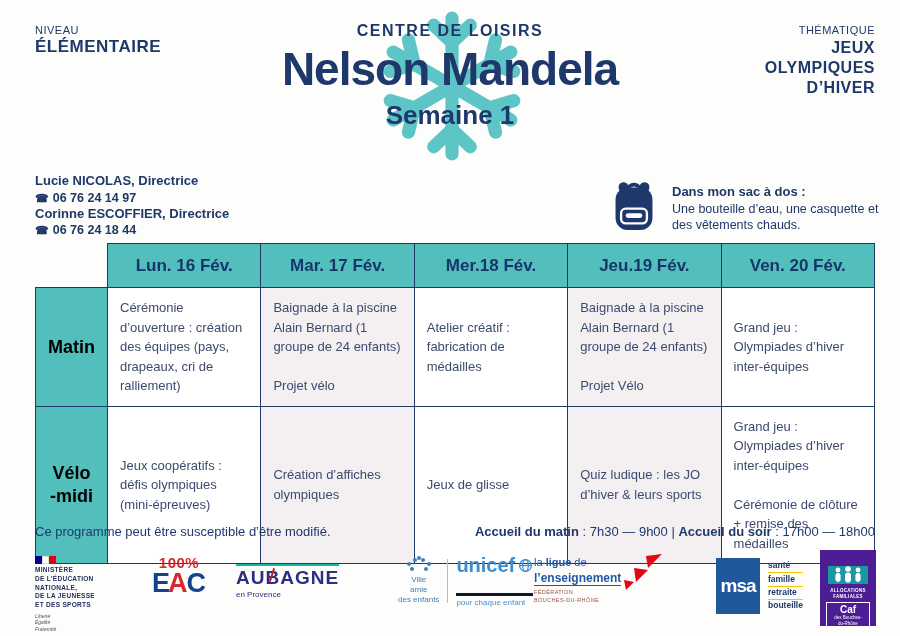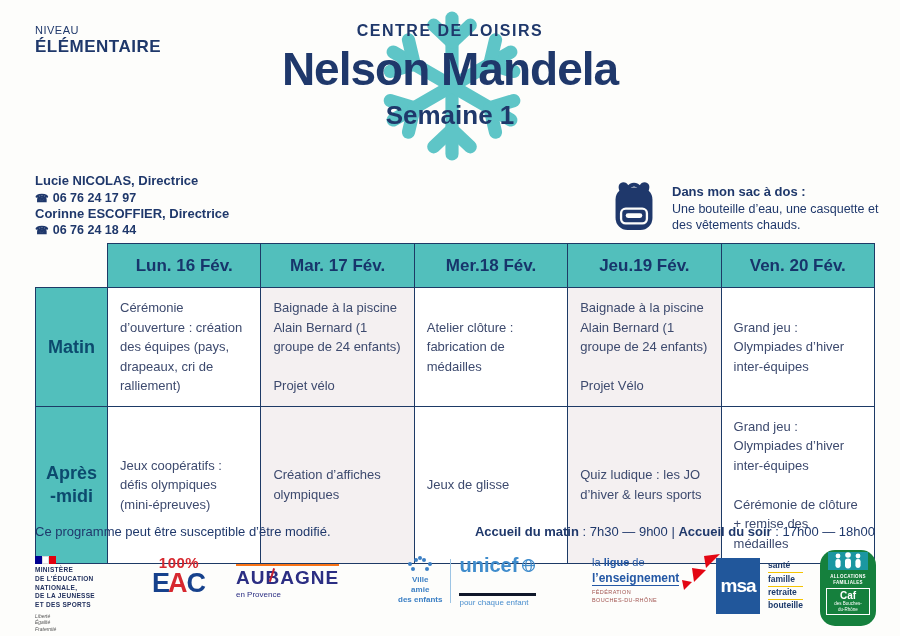--- a/index.html
+++ b/index.html
@@ -31,21 +31,21 @@
   
   .sac { position:absolute; left:610px; top:178px; display:flex; gap:14px; width:278px; }
   .sac .txt { font-size:12.5px; line-height:1.3; padding-top:6px; }
   .sac .t1 { font-weight:800; font-size:13px; }
 
   
   table.sched { position:absolute; left:35px; top:243px; width:840px; border-collapse:collapse; table-layout:fixed; }
   .sched th, .sched td { border:1px solid #1d3a66; }
   .sched .corner { border:none; background:transparent; }
   .sched th.day { background:#52bfbc; color:#17356b; font-size:17px; font-weight:800; height:44px; text-align:center; }
-  .sched th.rowlab { background:#52bfbc; color:#0c4a6e; font-size:18px; font-weight:800; text-align:center; vertical-align:middle; white-space:pre-line; line-height:1.25; }
+  .sched th.rowlab { background:#52bfbc; color:#000000; font-size:18px; font-weight:800; text-align:center; vertical-align:middle; white-space:pre-line; line-height:1.25; }
   .sched td.cell { background:#ffffff; color:#3d4a6e; font-size:13px; line-height:1.5; padding:10px 12px; vertical-align:middle; white-space:pre-line; }
   .sched td.alt { background:#f4f0f1; }
   .row-matin { height:111px; }
   .row-pm { height:110px; }
 
   
   .note { position:absolute; left:35px; top:524px; font-size:13px; }
   .hours { position:absolute; right:25px; top:524px; font-size:13px; }
   .b { font-weight:800; }
   .pre { white-space:pre-line; }
@@ -59,44 +59,44 @@
   .ministry .flag i { display:block; width:7px; height:8px; }
   .ministry .lines { font-size:6.5px; font-weight:800; letter-spacing:.3px; line-height:1.35; color:#22315e; }
   .ministry .motto { font-size:5px; font-style:italic; color:#555; margin-top:3px; line-height:1.3; }
 
   .eac { left:152px; top:6px; text-align:center; }
   .eac .pct { color:#d7282f; font-weight:800; font-size:15px; letter-spacing:.5px; }
   .eac .letters { font-size:27px; font-weight:800; line-height:.9; }
   .eac .le { color:#16418c; } .eac .la { color:#d7282f; margin-left:-2px; } .eac .lc { color:#16418c; margin-left:-1px; }
 
   .aubagne { left:236px; top:16px; width:130px; }
-  .aubagne .word { font-size:19px; font-weight:800; color:#2b2e83; letter-spacing:1px; border-top:2px solid #f97316; display:inline-block; padding-top:1px; position:relative; }
+  .aubagne .word { font-size:19px; font-weight:800; color:#2b2e83; letter-spacing:1px; border-top:2px solid #14b8a6; display:inline-block; padding-top:1px; position:relative; }
   .aubagne .word::after { content:""; position:absolute; left:34%; top:2px; width:2px; height:14px; background:#c21f2f; transform:rotate(18deg); }
   .aubagne .sub { font-size:8px; color:#2b2e83; margin-top:1px; }
 
   .unicef { left:398px; top:6px; display:flex; align-items:center; gap:8px; }
-  .unicef .ville { text-align:center; color:#3b7fc4; font-weight:700; font-size:8px; line-height:1.25; }
+  .unicef .ville { text-align:center; color:#3b7fc4; font-weight:400; font-size:8px; line-height:1.25; }
   .unicef .divider { width:1px; height:44px; background:#9cc4e4; }
   .unicef .right { color:#3f8ccc; }
   .unicef .uname { font-size:20px; font-weight:800; display:flex; align-items:center; gap:3px; }
   .unicef .utag { font-size:8px; border-top:3px solid #0f172a; padding-top:2px; margin-top:16px; color:#4b8fce; }
 
-  .ligue { left:592px; top:8px; width:130px; color:#2458a5; position:absolute; }
+  .ligue { left:534px; top:8px; width:130px; color:#2458a5; position:absolute; }
   .ligue .l1 { font-size:11px; } .ligue .l1 .b { font-weight:800; }
   .ligue .l2 { font-size:12px; font-weight:800; border-bottom:1.5px solid #2458a5; display:inline-block; padding-bottom:0; }
   .ligue .sub { font-size:5.5px; letter-spacing:.4px; color:#a0524e; margin-top:3px; line-height:1.4; }
   .ligue svg { position:absolute; right:0; top:-4px; }
 
   .msa { left:716px; top:10px; display:flex; gap:8px; align-items:center; }
   .msa .sq { width:44px; height:56px; background:#21579b; color:#fff; display:flex; align-items:center; justify-content:center; font-size:19px; font-weight:800; letter-spacing:-1px; }
   .msa .svc { font-size:8.5px; font-weight:700; color:#1d3a6b; line-height:1.1; }
   .msa .svc div { padding:1.5px 0; }
   .msa .svc div + div { border-top:1.5px solid #f5c400; }
 
-  .caf { left:820px; top:2px; width:56px; height:76px; background:#15803d; color:#fff; text-align:center; padding:2px 2px;border-radius:15px; }
+  .caf { left:820px; top:2px; width:56px; height:76px; background:#4c1d95; color:#fff; text-align:center; padding:16px 2px; }
   .caf .pict { background:#1b97a1; }
   .caf .alloc { font-size:4.5px; font-weight:800; letter-spacing:.3px; line-height:1.3; white-space:pre-line; }
   .caf .cbox { border:1px solid #fff; margin:2px 4px 0; padding:1px 0 2px; }
   .caf .cname { font-size:10px; font-weight:800; }
   .caf .csub { font-size:4.5px; white-space:pre-line; line-height:1.3; }
 </style>
 </head>
 <body>
 
 <div class="page">
@@ -123,24 +123,30 @@
     <div class="kicker">NIVEAU</div>
     <div class="big">ÉLÉMENTAIRE</div>
   </div>
 
   <div class="center-head">
     <div class="kicker">CENTRE DE LOISIRS</div>
     <div class="title">Nelson Mandela</div>
     <div class="subtitle">Semaine 1</div>
   </div>
 
+  <div class="theme">
+    <div class="kicker">THÉMATIQUE</div>
+    <div class="big">JEUX
+OLYMPIQUES
+D’HIVER</div>
+  </div>
 
   <div class="contacts">
     <div class="cname">Lucie NICOLAS, Directrice</div>
-    <div class="cphone"><span class="phone-ico">☎</span><span>06 76 24 17 97</span></div>
+    <div class="cphone"><span class="phone-ico">☎</span><span>06 76 24 14 97</span></div>
     <div class="cname">Corinne ESCOFFIER, Directrice</div>
     <div class="cphone"><span class="phone-ico">☎</span><span>06 76 24 18 44</span></div>
   </div>
 
   <div class="sac">
     <svg width="48" height="54" viewBox="0 0 52 58">
       <path d="M11,15 C5,4 17,1 20,8 L22,14 Z" fill="#1f386b"></path>
       <path d="M41,15 C47,4 35,1 32,8 L30,14 Z" fill="#1f386b"></path>
       <path d="M19,11 q7,-8 14,0" stroke="#1f386b" stroke-width="4" fill="none"></path>
       <rect x="6" y="10" width="40" height="46" rx="13" fill="#1f386b"></rect>
@@ -171,28 +177,28 @@
       <th class="day">Mer.18 Fév.</th>
       <th class="day">Jeu.19 Fév.</th>
       <th class="day">Ven. 20 Fév.</th>
     </tr>
     <tr class="row-matin">
       <th class="rowlab">Matin</th>
       <td class="cell">Cérémonie d’ouverture : création des équipes (pays, drapeaux, cri de ralliement)</td>
       <td class="cell alt">Baignade à la piscine Alain Bernard (1 groupe de 24 enfants)
 
 Projet vélo</td>
-      <td class="cell">Atelier clôture : fabrication de médailles</td>
+      <td class="cell">Atelier créatif : fabrication de médailles</td>
       <td class="cell alt">Baignade à la piscine Alain Bernard (1 groupe de 24 enfants)
 
 Projet Vélo</td>
       <td class="cell">Grand jeu : Olympiades d’hiver inter-équipes</td>
     </tr>
     <tr class="row-pm">
-      <th class="rowlab">Après
+      <th class="rowlab">Vélo
 -midi</th>
       <td class="cell">Jeux coopératifs : défis olympiques (mini-épreuves)</td>
       <td class="cell alt">Création d’affiches olympiques</td>
       <td class="cell">Jeux de glisse</td>
       <td class="cell alt">Quiz ludique : les JO d’hiver &amp; leurs sports</td>
       <td class="cell">Grand jeu : Olympiades d’hiver inter-équipes
 
 Cérémonie de clôture + remise des médailles</td>
     </tr>
   </tbody>

